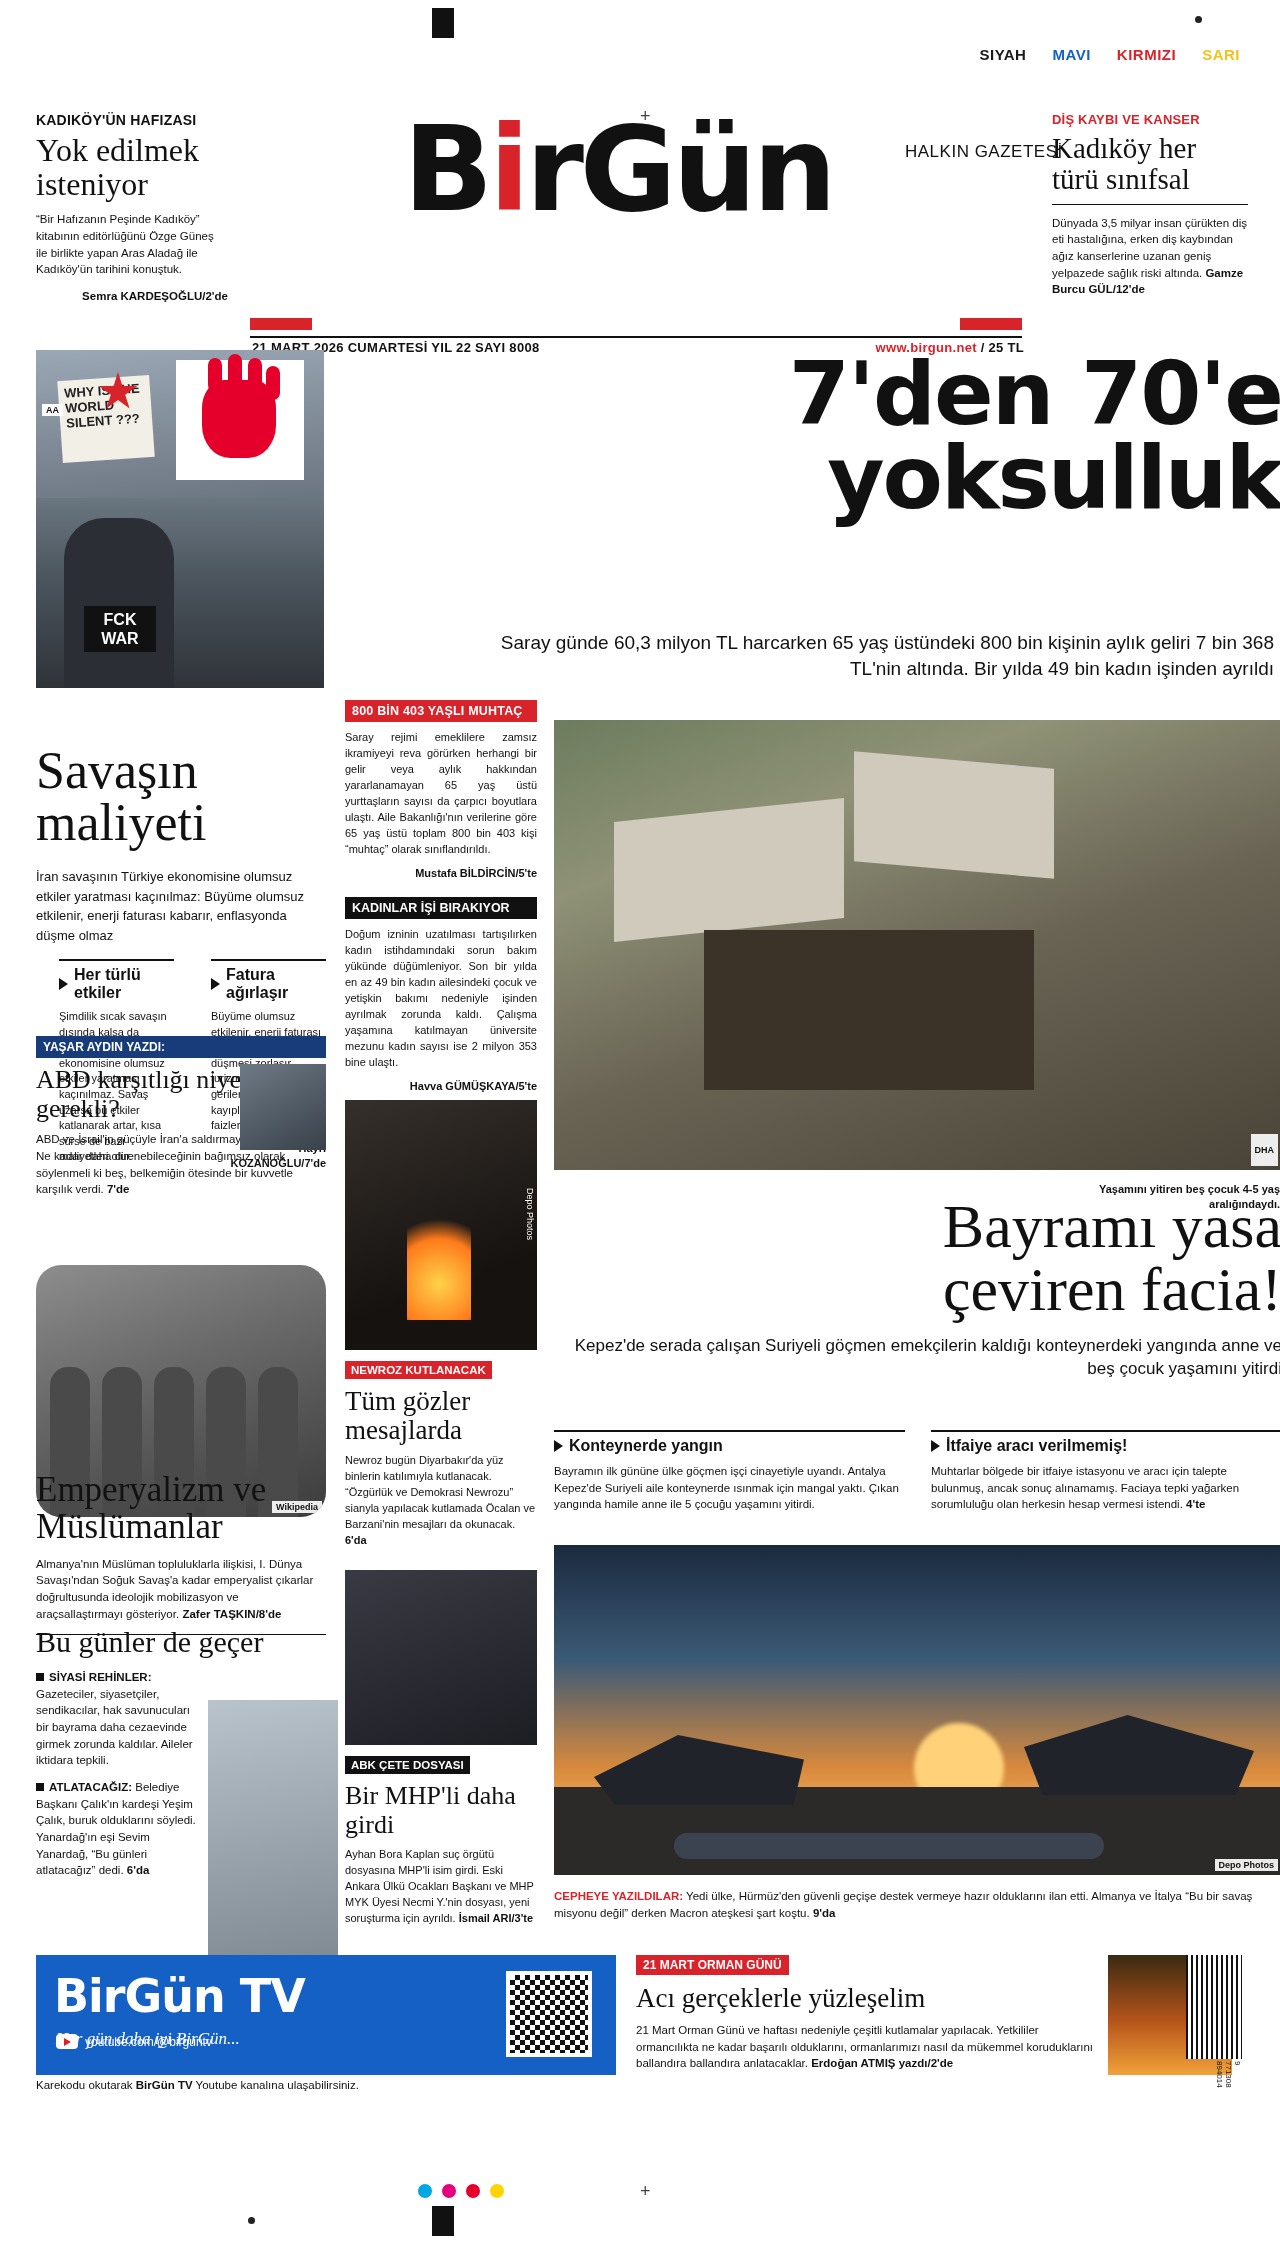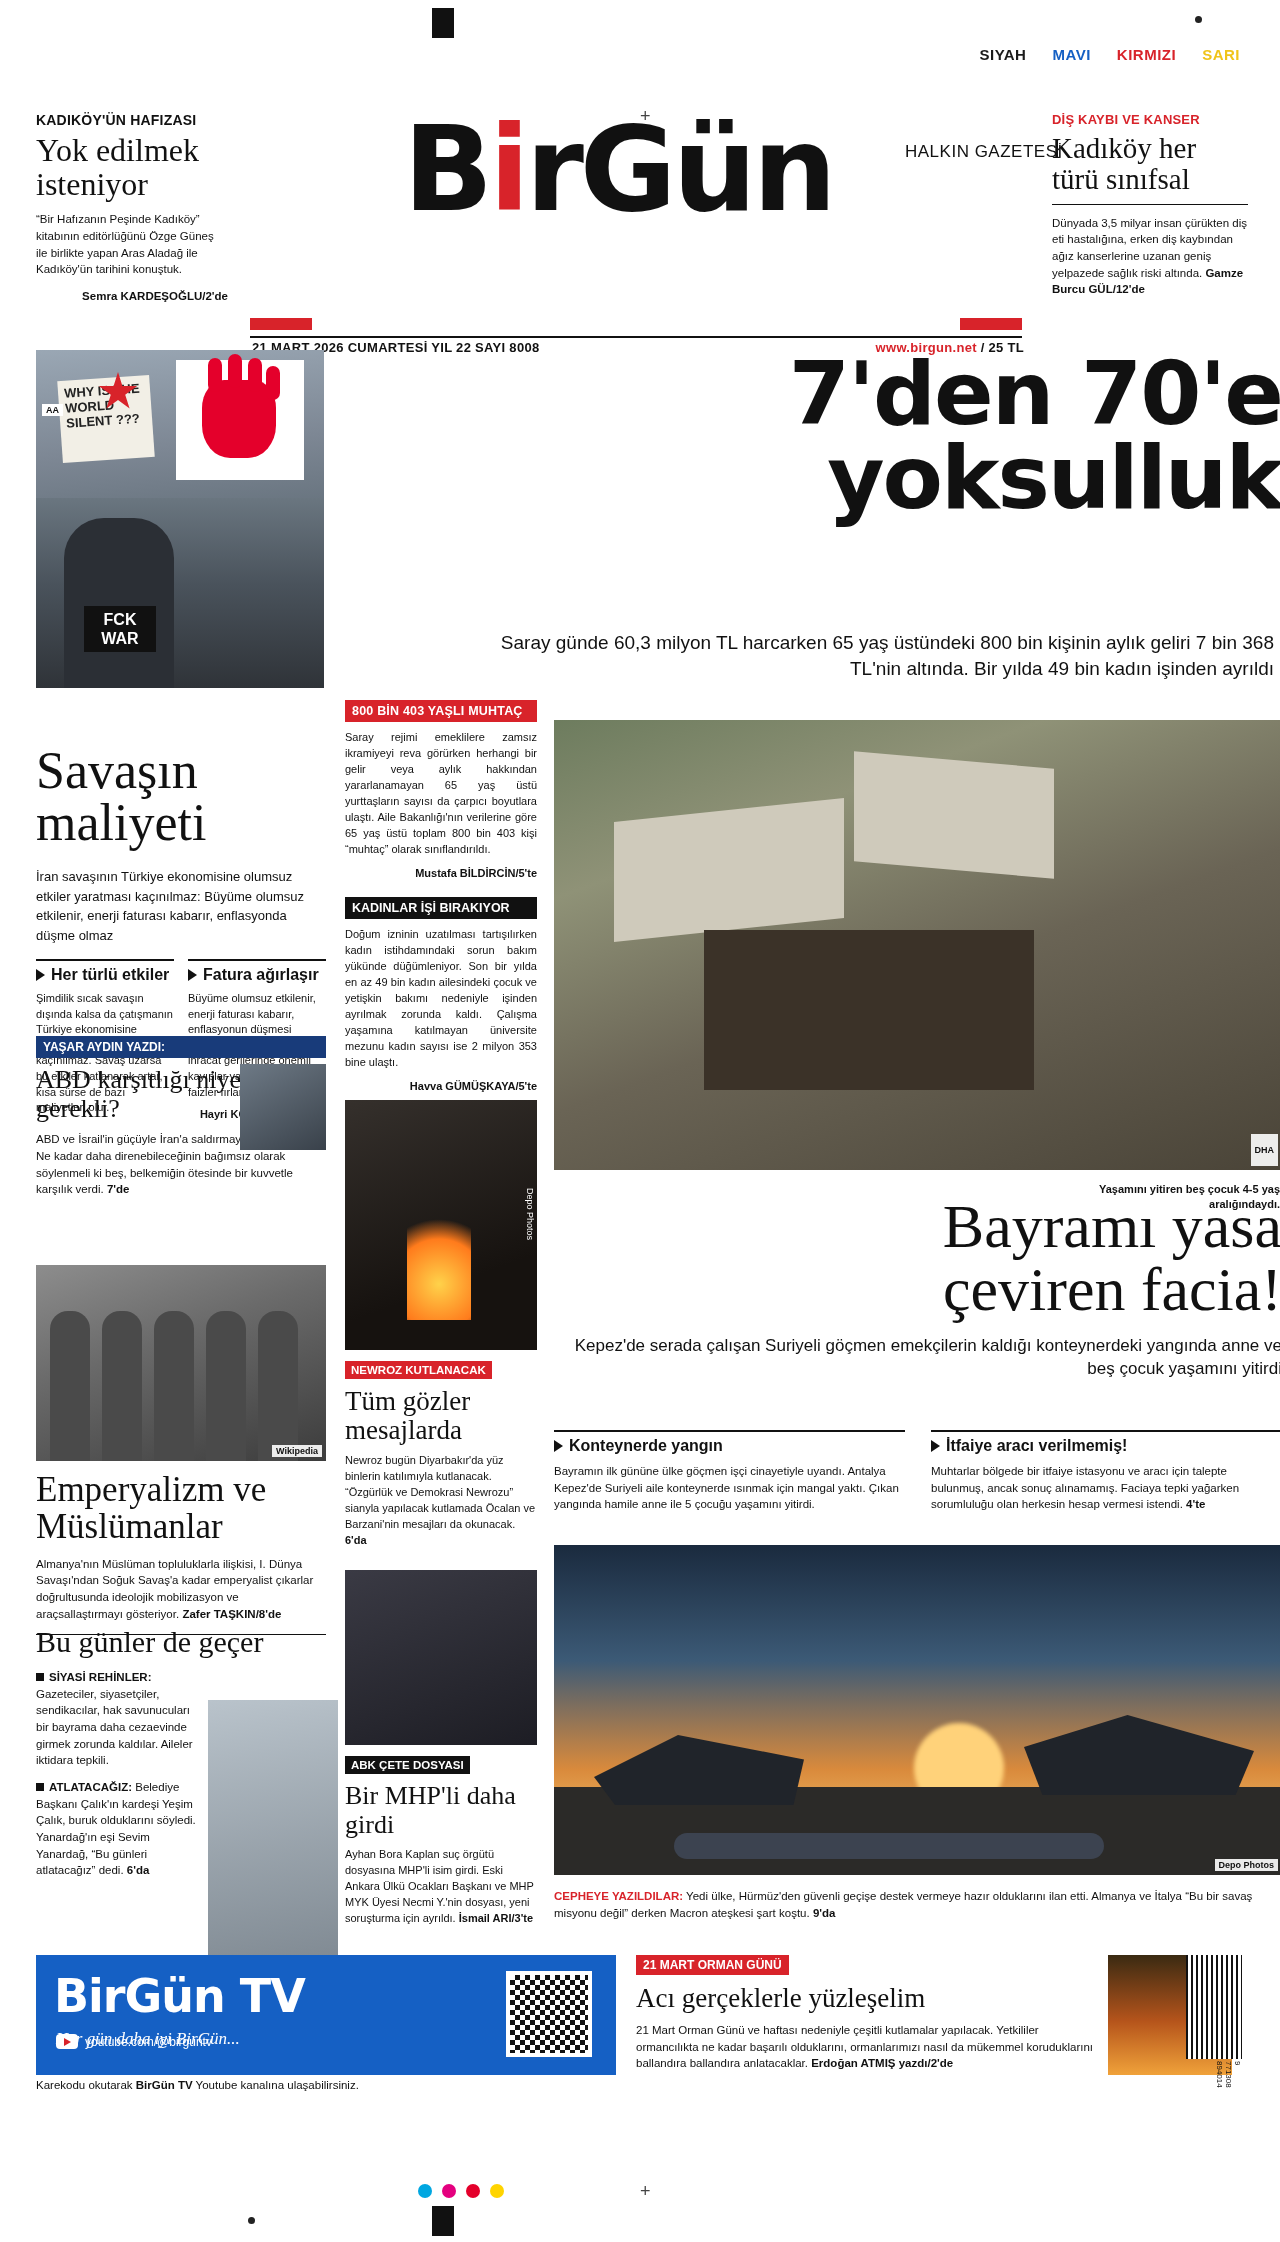--- a/index.html
+++ b/index.html
@@ -66,21 +66,21 @@
 
   .hero-head { position:absolute; left:466px; top:352px; width:816px; text-align:right;
       font-family:"DejaVu Sans", sans-serif; font-weight:bold; font-size:88px; line-height:.95; letter-spacing:-2px; color:#111; }
   .hero-sub { position:absolute; left:466px; top:630px; width:808px; text-align:right; font-size:19px; line-height:1.35; color:#111; }
 
   
   .savasin { position:absolute; left:36px; top:745px; width:290px; }
   .savasin h1 { font-family:"Liberation Serif", serif; font-weight:normal; font-size:52px; line-height:1.0; margin:0; }
   .savasin p.lead { font-size:13px; line-height:1.5; margin-top:18px; }
   .two-col { display:flex; gap:14px; margin-top:14px; }
-  .two-col .col { width:50%; }
+  .two-col .col { width:50%;margin-left:23px; }
   .arrow-h { display:flex; align-items:center; gap:6px; font-size:16px; font-weight:bold; border-top:2px solid #111; padding-top:5px; }
   .arrow-h .tri { width:0;height:0;border-left:9px solid #111;border-top:6px solid transparent;border-bottom:6px solid transparent; }
   .two-col p { font-size:11px; line-height:1.42; margin:7px 0 0; }
   .two-col p b { font-weight:bold; }
 
   
   .mid-col { position:absolute; left:345px; top:700px; width:192px; }
   .redband { background:#d8232a; color:#fff; font-size:12.5px; font-weight:bold; padding:4px 7px; letter-spacing:.2px;}
   .mid-col p { font-size:11px; line-height:1.45; margin:8px 0 0; text-align:justify;}
   .mid-col p b { font-weight:bold; }
@@ -94,22 +94,22 @@
   .cap-right { position:absolute; right:0; top:462px; width:190px; font-size:11px; line-height:1.35; text-align:right; font-weight:bold;}
   .dha { position:absolute; right:4px; bottom:4px; font-size:9px; font-weight:bold; background:rgba(255,255,255,.9); padding:11px 4px;}
 
   
   .yasar { position:absolute; left:36px; top:1036px; width:290px; }
   .yasar .band { background:#183b7a; color:#fff; font-size:12px; font-weight:bold; padding:4px 7px;}
   .yasar h2 { font-family:"Liberation Serif", serif; font-weight:normal; font-size:26px; margin:8px 0 0; line-height:1.1;}
   .yasar p { font-size:11.5px; line-height:1.45; margin:8px 0 0; }
   .yasar .pic { position:absolute; right:0; top:28px; width:86px; height:86px; background:linear-gradient(150deg,#6e7a86,#39414a); }
 
-  .photo-nazi { position:absolute; left:36px; top:1265px; width:290px; height:196px;
-      background:linear-gradient(160deg,#8d8d8d 0%,#6a6a6a 40%,#3c3c3c 100%); overflow:hidden;}
+  .photo-nazi { position:absolute; left:36px; top:1265px; width:290px; height:252px;
+      background:linear-gradient(160deg,#8d8d8d 0%,#6a6a6a 40%,#3c3c3c 100%); overflow:hidden;border-radius:25px;}
   .photo-nazi .sold { position:absolute; bottom:0; width:40px; height:150px; background:#4a4a4a; border-radius:18px 18px 0 0;}
   .emperyalizm { position:absolute; left:36px; top:1472px; width:290px; }
   .emperyalizm h2 { font-family:"Liberation Serif", serif; font-weight:normal; font-size:35px; line-height:1.05; margin:0; }
   .emperyalizm p { font-size:11.5px; line-height:1.45; margin:10px 0 0; }
   .hr-thin { height:1px; background:#111; margin:12px 0 10px; }
   .bugunler { position:absolute; left:36px; top:1625px; width:290px; }
   .bugunler h2 { font-family:"Liberation Serif", serif; font-weight:normal; font-size:30px; margin:0; }
   .bugunler .item { font-size:11.5px; line-height:1.45; margin-top:10px; }
   .bullet { display:inline-block; width:8px; height:8px; background:#111; margin-right:5px; }
   .bugunler .item b { font-weight:bold; }

